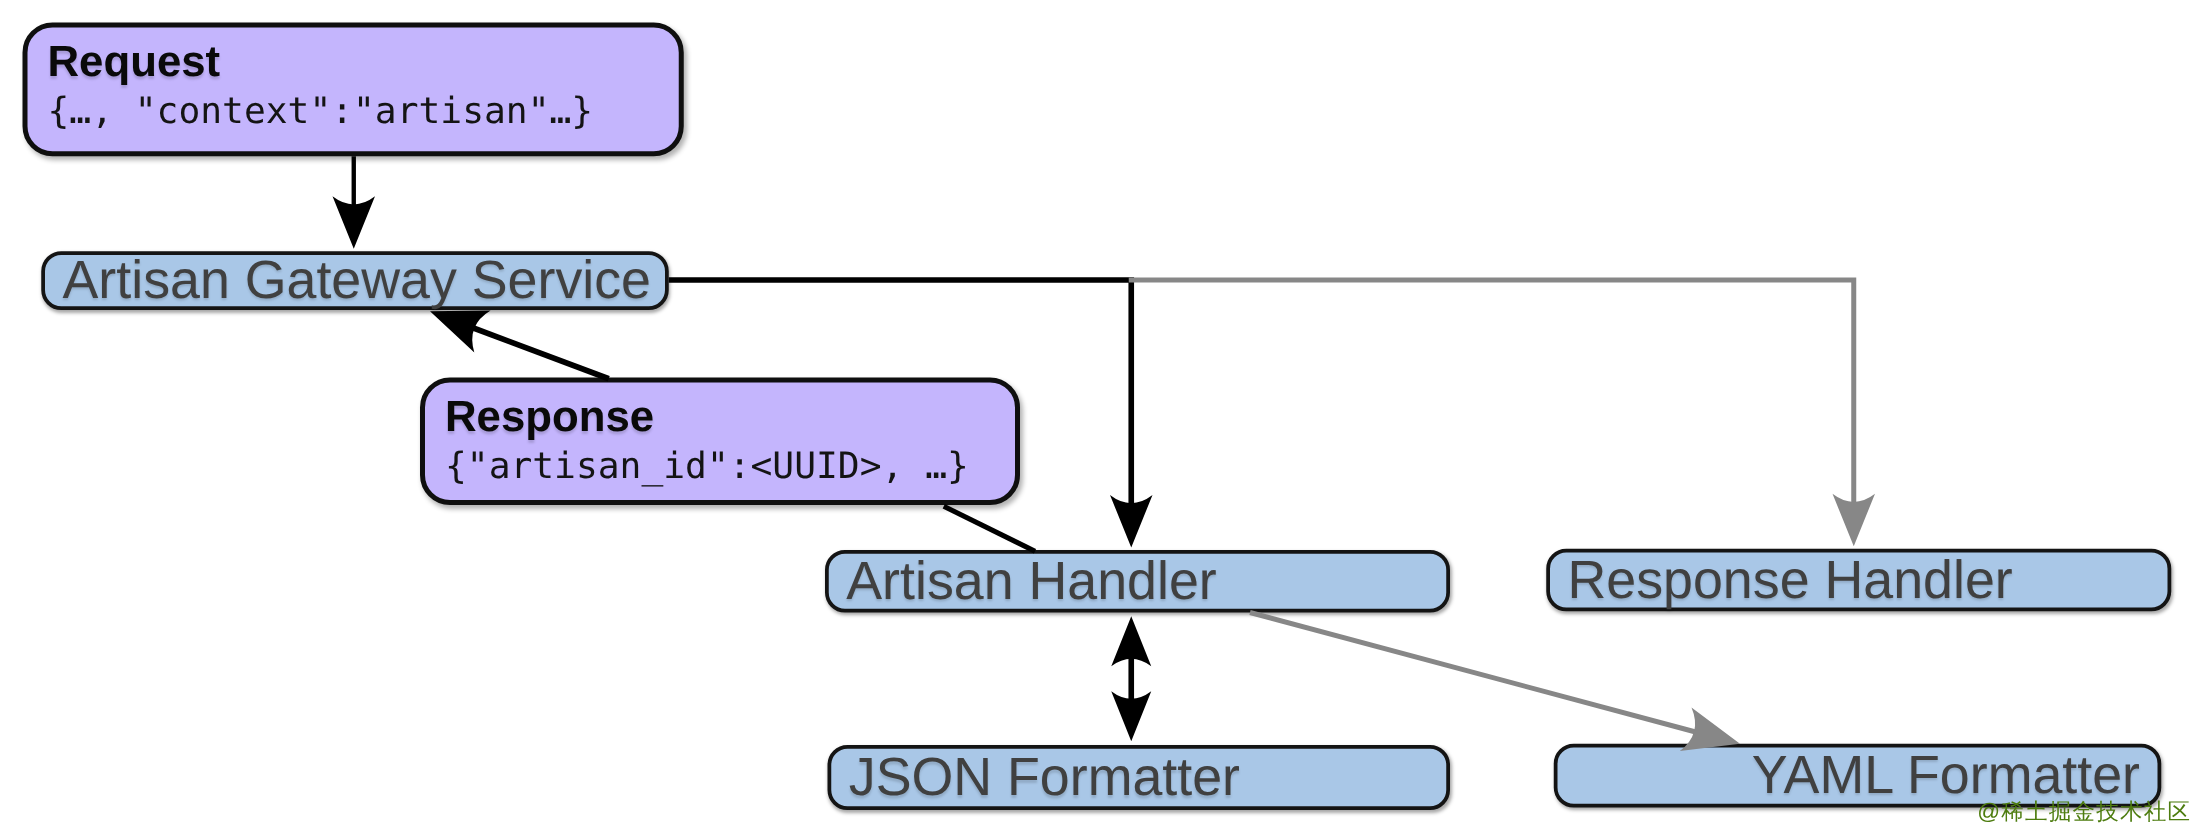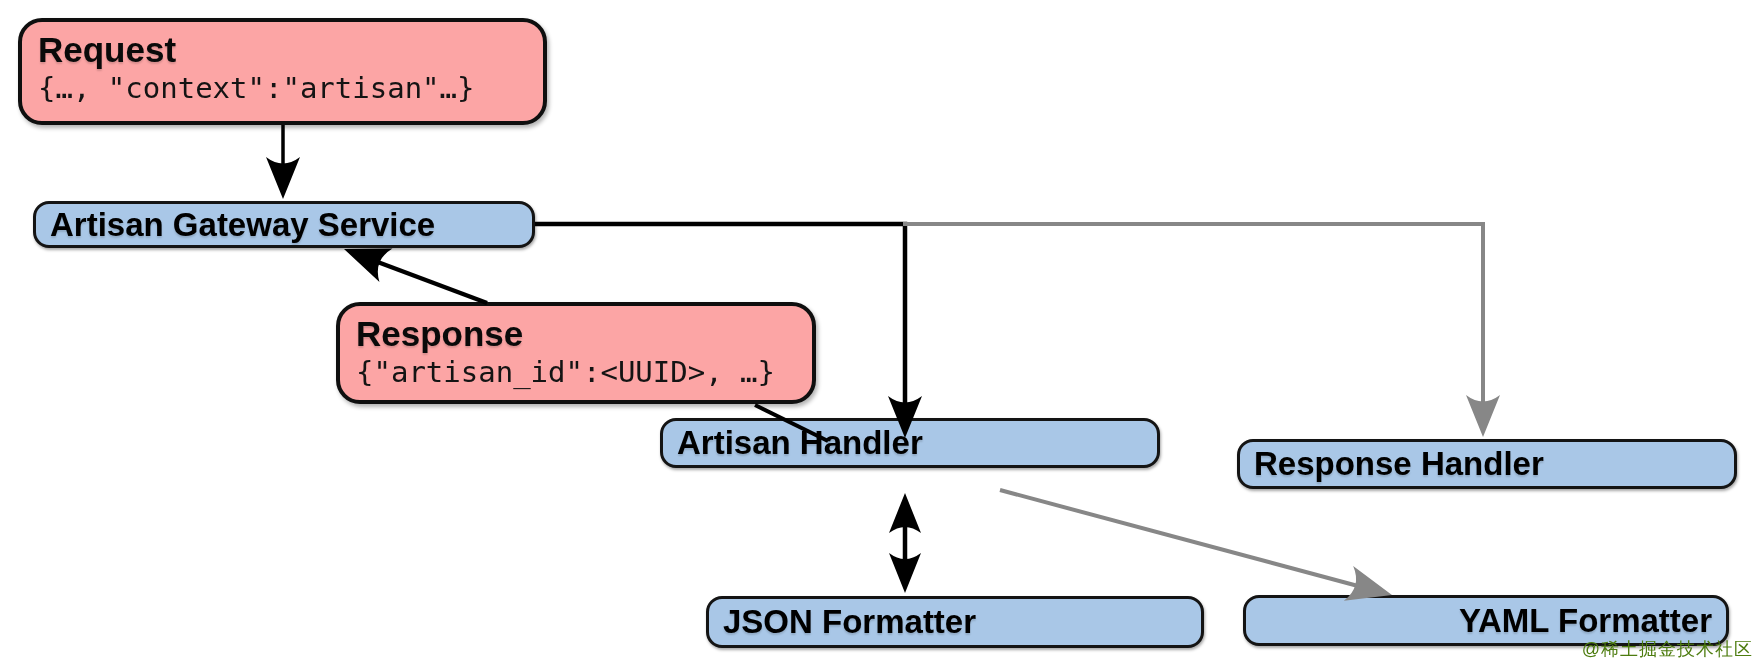--- a/index.html
+++ b/index.html
@@ -23,21 +23,21 @@
     height: 663px;
     pointer-events: none;
     z-index: 5;
   }
   .node {
     position: absolute;
     box-sizing: border-box;
     z-index: 2;
   }
   .node-gray {
-    background: #fca5a5;
+    background: #c4b5fd;
     border: 4px solid #0f0f0f;
     border-radius: 24px;
     padding: 7px 16px 0 16px;
     box-shadow: 2px 3px 4px rgba(0,0,0,0.30);
   }
   .node-blue {
     background: #a9c7e7;
     border: 3px solid #141414;
     border-radius: 16px;
     display: flex;
@@ -54,23 +54,23 @@
     white-space: nowrap;
   }
   .node-code {
     font-family: "DejaVu Sans Mono", monospace;
     font-size: 29px;
     color: #141414;
     line-height: 1.25;
     white-space: nowrap;
   }
   .node-label {
-    font-size: 33px;
-    font-weight: bold;
-    color: #000000;
+    font-size: 43px;
+    font-weight: normal;
+    color: #404040;
     text-shadow: 0 2px 2px rgba(0,0,0,0.15);
     white-space: nowrap;
   }
   .watermark {
     position: absolute;
     right: 6px;
     bottom: 2px;
     font-size: 18px;
     color: #4d7c0f;
     z-index: 6;
@@ -90,29 +90,29 @@
 
   <div class="node node-blue" style="left:33px; top:201px; width:502px; height:47px;">
     <div class="node-label">Artisan Gateway Service</div>
   </div>
 
   <div class="node node-gray" style="left:336px; top:302px; width:480px; height:102px;">
     <div class="node-title">Response</div>
     <div class="node-code">{"artisan_id":&lt;UUID&gt;, …}</div>
   </div>
 
-  <div class="node node-blue" style="left:660px; top:418px; width:500px; height:50px;">
+  <div class="node node-blue" style="left:660px; top:440px; width:500px; height:50px;">
     <div class="node-label">Artisan Handler</div>
   </div>
 
   <div class="node node-blue" style="left:1237px; top:439px; width:500px; height:50px;">
     <div class="node-label">Response Handler</div>
   </div>
 
-  <div class="node node-blue" style="left:662px; top:596px; width:498px; height:52px;margin-left:44px;">
+  <div class="node node-blue" style="left:662px; top:596px; width:498px; height:52px;">
     <div class="node-label">JSON Formatter</div>
   </div>
 
   <div class="node node-blue" style="left:1243px; top:595px; width:486px; height:51px;justify-content:flex-end;">
     <div class="node-label">YAML Formatter</div>
   </div>
 
   <svg class="connector-layer" viewBox="0 0 1759 663">
 
     <line x1="283" y1="125" x2="283" y2="168" stroke-width="3.5" stroke="#000000"></line>

